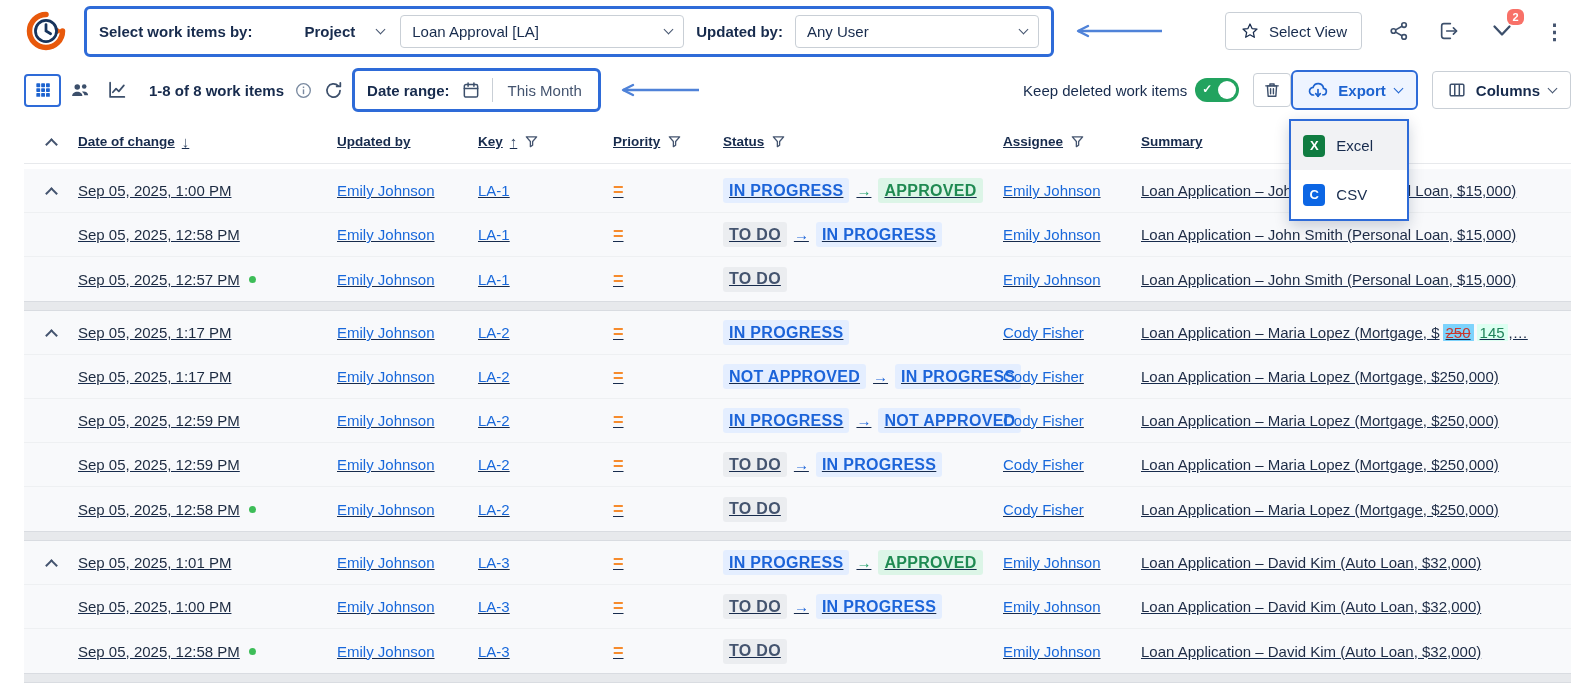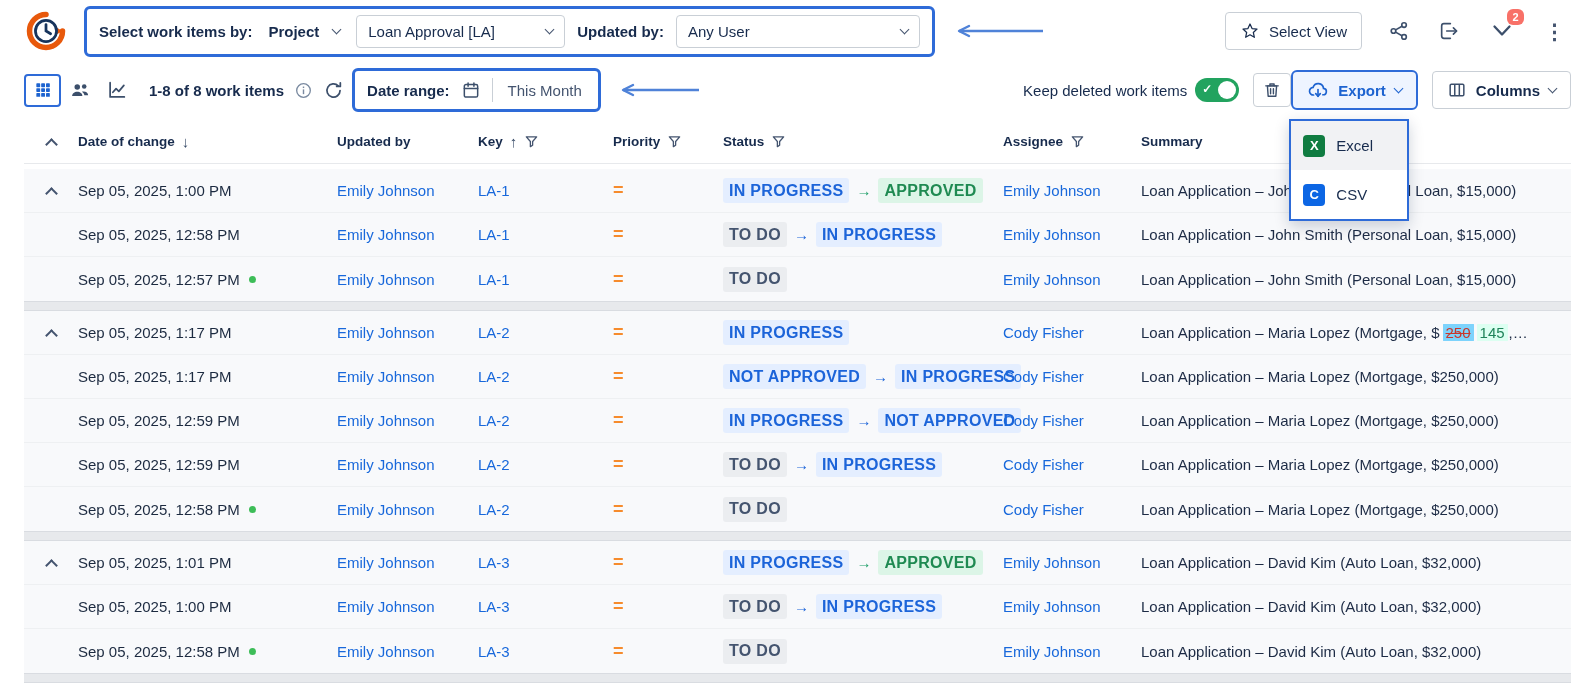--- a/index.html
+++ b/index.html
@@ -8,23 +8,23 @@
     width:1595px; height:697px; overflow:hidden;
     background:#ffffff; color:#172b4d;
     font-family:"Liberation Sans", sans-serif;
     position:relative;
   }
   .topbar { display:flex; align-items:center; height:62px; padding:0 24px; gap:16px; }
   .logo { width:44px; height:44px; flex:0 0 auto; }
   .hl-box { border:3px solid #2e6bd8; border-radius:6px; background:#fff; }
   .selector { display:flex; align-items:center; gap:12px; padding:6px 12px; }
   .lbl { font-size:15px; font-weight:600; color:#172b4d; white-space:nowrap; }
-  .dd-plain { display:flex; align-items:center; gap:14px; font-size:15px; font-weight:600; cursor:pointer; padding:4px 4px; }
+  .dd-plain { display:flex; align-items:center; gap:22px; font-size:15px; font-weight:600; cursor:pointer; padding:4px 4px;margin-left:36px; }
   .dd-boxed { display:flex; align-items:center; justify-content:space-between; gap:10px; border:1px solid #c9cfd6; border-radius:4px; padding:7px 11px; font-size:15px; cursor:pointer; background:#fff; }
-  .w-loan { width:209px; } .w-user { width:244px; }
+  .w-loan { width:284px; } .w-user { width:244px; }
   .cv { width:7px; height:7px; border-right:1.8px solid #44546f; border-bottom:1.8px solid #44546f; transform:rotate(45deg); margin-top:-4px; flex:0 0 auto; }
   .cv.blue { border-color:#1d63d0; }
   .spacer { flex:1; }
   .btn-outline { display:flex; align-items:center; gap:9px; border:1px solid #c9cfd6; border-radius:4px; background:#fff; padding:8px 14px; font-size:15px; color:#172b4d; font-family:inherit; cursor:pointer; white-space:nowrap; }
   .icon-btn { background:none; border:none; padding:2px; cursor:pointer; display:flex; align-items:center; position:relative; }
   .nbadge { position:absolute; top:-8px; right:-8px; background:#f87168; color:#fff; font-size:11px; font-weight:700; border-radius:6px; padding:1.5px 5.5px; line-height:1.2; }
   .kebab { font-size:21px; font-weight:700; color:#44546f; line-height:1; padding:0 4px; }
 
   .toolbar2 { display:flex; align-items:center; padding:0 24px; height:56px; }
   .view-btn { width:37px; height:33px; display:flex; align-items:center; justify-content:center; border:none; background:none; border-radius:4px; cursor:pointer; }
@@ -41,21 +41,21 @@
   .export-wrap { position:relative; }
   .btn-export { display:flex; align-items:center; gap:9px; border:2.5px solid #2e6bd8; border-radius:6px; background:#eef4ff; padding:7px 14px; font-size:15px; font-weight:600; color:#1d63d0; font-family:inherit; cursor:pointer; }
   .btn-cols { margin-left:14px; font-weight:600; }
   .export-menu { position:absolute; top:calc(100% + 9px); left:-2px; width:120px; background:#fff; border:2.5px solid #2e6bd8; box-shadow:0 5px 14px rgba(9,30,66,.2); z-index:40; }
   .menu-item { display:flex; align-items:center; gap:11px; height:49px; padding:0 12px; font-size:15px; color:#172b4d; cursor:pointer; }
   .menu-item.hl { background:#f1f2f4; }
   .mi-icon { width:22px; height:22px; border-radius:4px; color:#fff; font-weight:700; font-size:13px; display:flex; align-items:center; justify-content:center; flex:0 0 auto; }
   .mi-excel { background:#107c41; }
   .mi-csv { background:#0c66e4; }
 
-  .table { margin:2px 24px 12px; }
+  .table { margin:2px 24px 12px;text-decoration:underline; }
   .grid { display:grid; grid-template-columns:54px 259px 141px 135px 110px 280px 138px 1fr; align-items:center; }
   .thead { height:44px; font-size:13.5px; font-weight:700; border-bottom:1px solid #e7e9ec; margin-bottom:5px; }
   .th { display:flex; align-items:center; gap:7px; cursor:pointer; }
   .sortarrow { font-size:15px; font-weight:700; color:#3c4f6b; }
   .chev { display:inline-block; width:9px; height:9px; border-right:2.2px solid #44546f; border-bottom:2.2px solid #44546f; transform:rotate(225deg); margin-top:5px; cursor:pointer; }
   .c-chev { display:flex; justify-content:center; }
   .group { background:#f8f9fb; }
   .trow { height:44px; font-size:15px; }
   .trow.rb { border-bottom:1px solid #eef0f2; }
   .cell { overflow:hidden; white-space:nowrap; }

